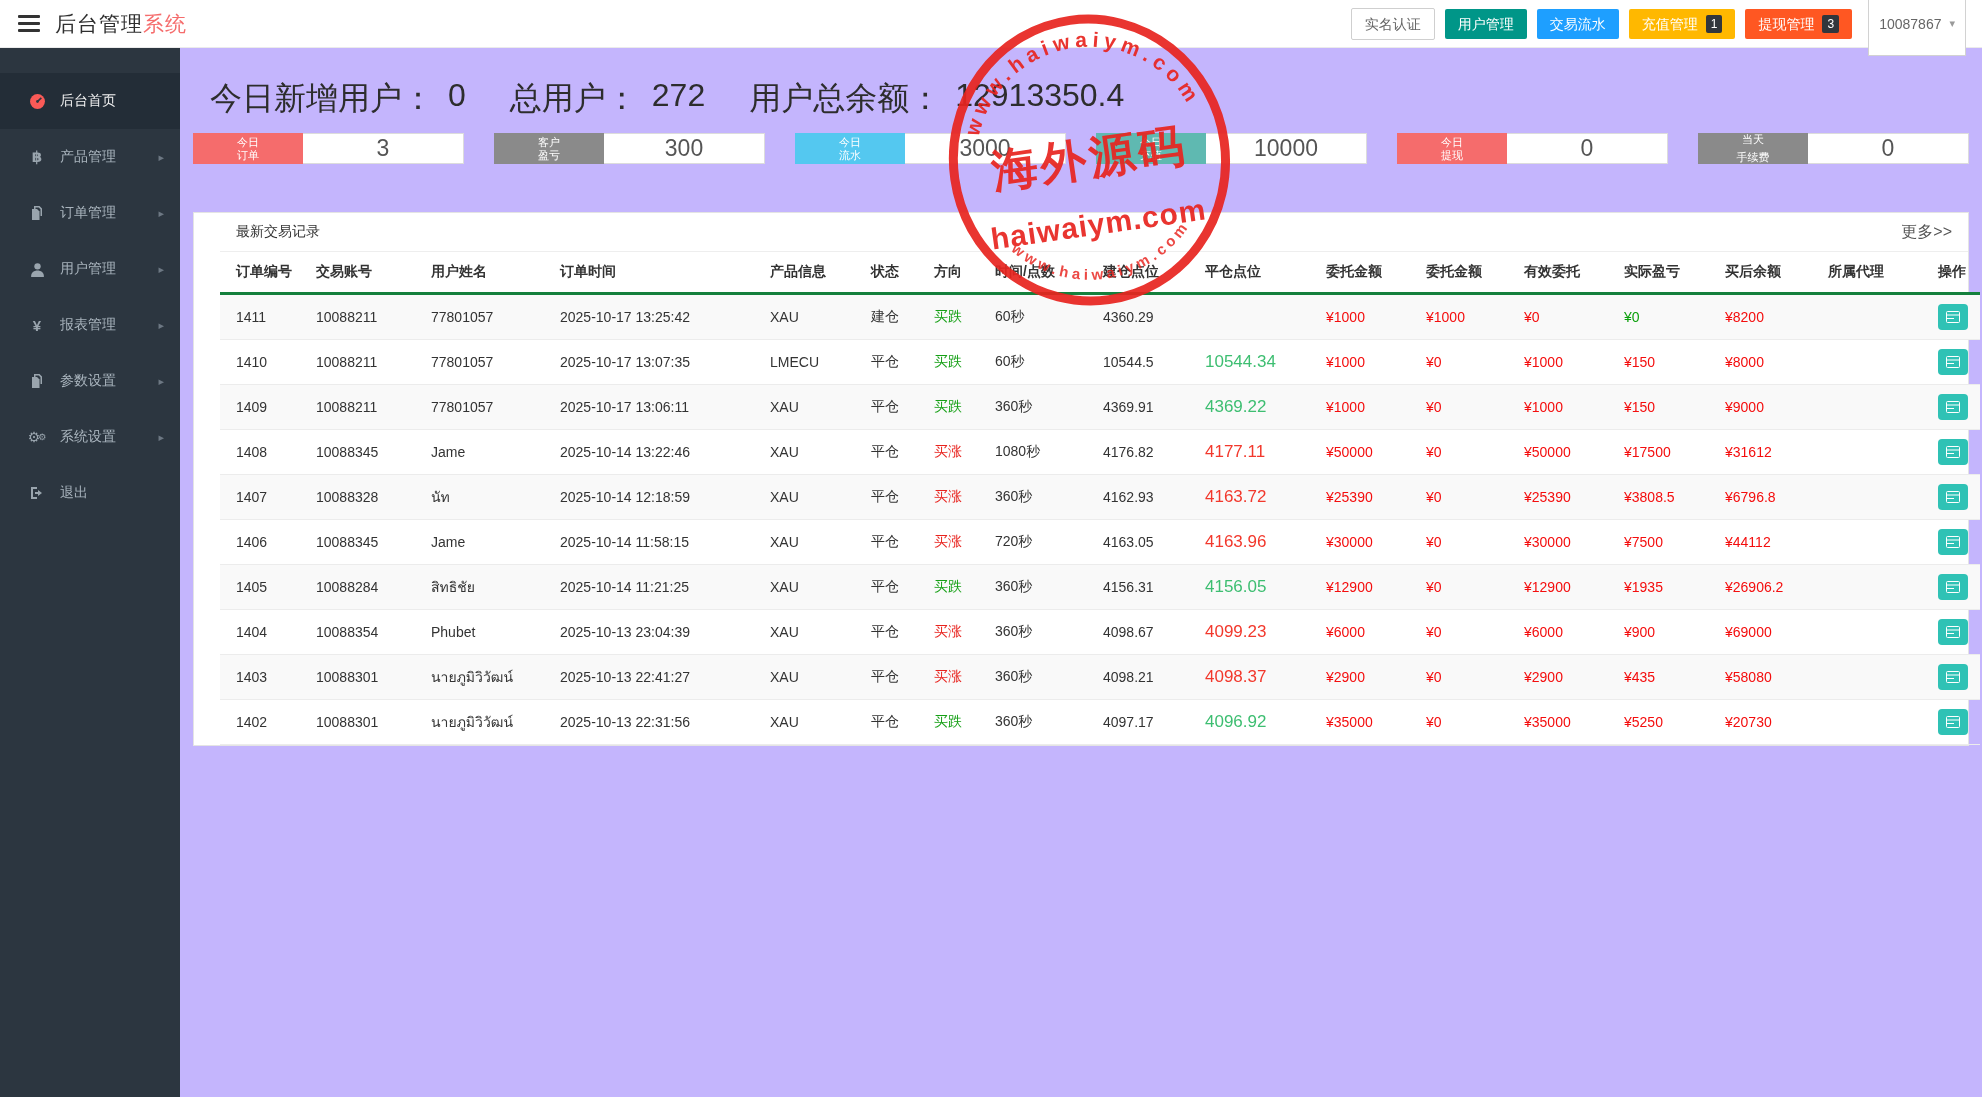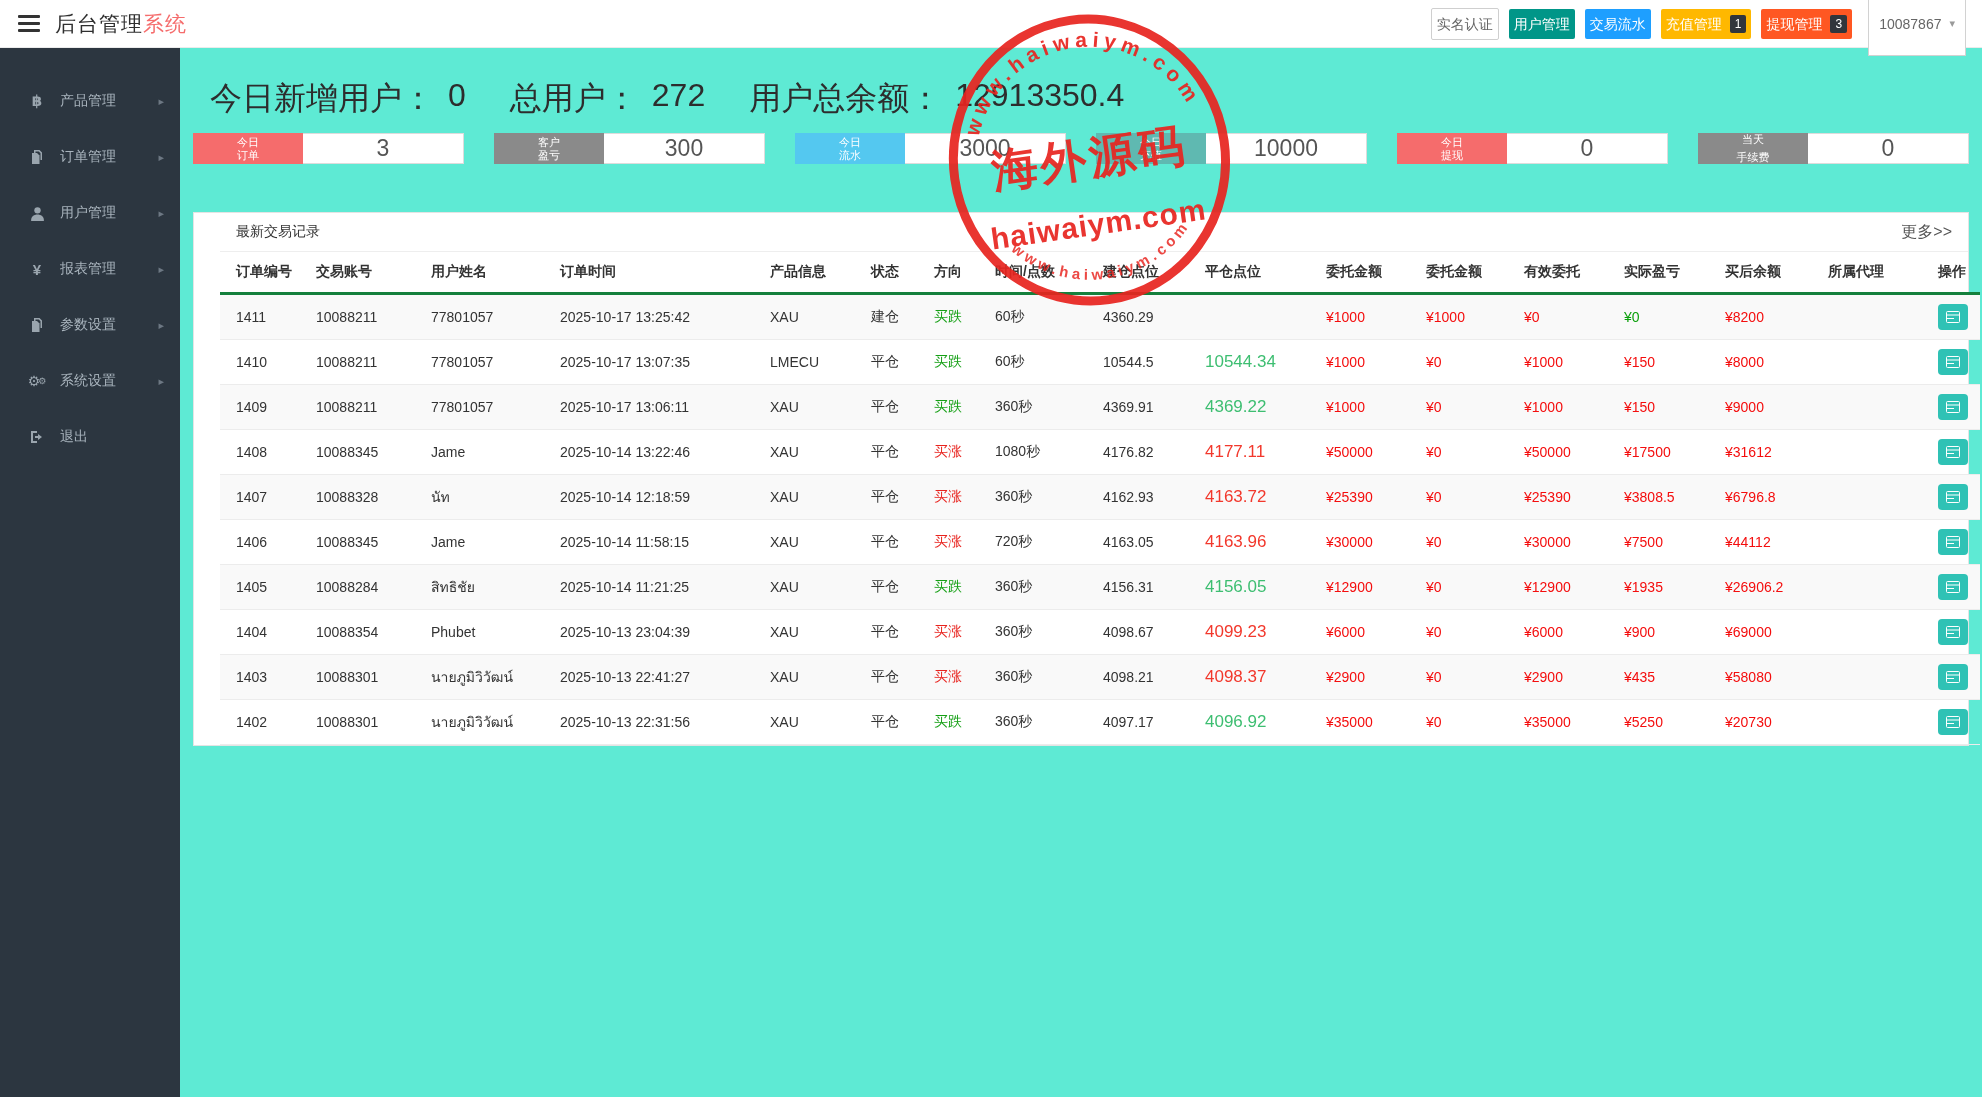--- a/index.html
+++ b/index.html
@@ -1,26 +1,26 @@
 <!DOCTYPE html>
 <html><head>
 <meta charset="utf-8">
 <style>
   html,body{margin:0;padding:0;background:#e9e9e9;}
   body{font-family:"Liberation Sans","DejaVu Sans",sans-serif;}
-  #screen{position:relative;width:1982px;height:1097px;background:#5eead4;overflow:hidden;}
+  #screen{position:relative;width:1982px;height:1097px;background:#c4b5fd;overflow:hidden;}
 
   
   .topbar{position:absolute;top:0;left:0;right:0;height:47px;background:#fff;border-bottom:1px solid #ebebeb;display:flex;align-items:center;z-index:10;}
   .hamburger{margin-left:18px;cursor:pointer;}
   .hamburger .bar{width:22px;height:3px;background:#333;margin:4px 0;border-radius:1px;}
   .brand{margin-left:15px;font-size:21px;color:#2e2e2e;letter-spacing:1px;}
   .brand .red{color:#f56c6c;}
   .topbar-right{margin-left:auto;display:flex;align-items:center;gap:10px;margin-right:16px;}
-  .hbtn{height:30px;line-height:30px;padding:0 5px;border-radius:2px;font-size:14px;color:#fff;display:flex;align-items:center;cursor:pointer;white-space:nowrap;}
+  .hbtn{height:30px;line-height:30px;padding:0 13px;border-radius:2px;font-size:14px;color:#fff;display:flex;align-items:center;cursor:pointer;white-space:nowrap;}
   .hbtn.plain{background:#fff;border:1px solid #cfcfcf;color:#666;}
   .hbtn.teal{background:#009688;}
   .hbtn.blue{background:#1e9fff;}
   .hbtn.yellow{background:#ffb800;}
   .hbtn.orange{background:#ff5722;}
   .hbadge{background:#31363c;color:#fff;font-size:12px;border-radius:2px;padding:0 5px;height:18px;line-height:18px;margin-left:8px;}
   .account{height:30px;border:1px solid #d2d2d2;border-radius:0;background:#fff;color:#666;font-size:14px;display:flex;align-items:center;padding:16px 10px;cursor:pointer;}
   .caret{margin-left:8px;color:#9a9a9a;font-size:11px;}
 
   
@@ -99,20 +99,30 @@
         </div>
       </div>
     <div class="account" style="margin-right:16px;">
       <span>10087867</span>
       <span class="caret">▾</span>
     </div>
   </header>
 
   <aside class="sidebar">
     <ul class="menu">
+        <li class="menu-item active">
+          <span class="mi-icon">
+            <svg width="17" height="17" viewBox="0 0 16 16">
+              <circle cx="8" cy="8" r="7" fill="currentColor"></circle>
+              <line x1="8" y1="8" x2="11.6" y2="4.6" stroke="#2c3640" stroke-width="1.6"></line>
+              <circle cx="8" cy="8" r="1.3" fill="#2c3640"></circle>
+            </svg>
+          </span>
+          <span class="mi-label">后台首页</span>
+        </li>
         <li class="menu-item">
           <span class="mi-icon">
             <span style="font-weight:bold;font-size:15px">฿</span>
           </span>
           <span class="mi-label">产品管理</span>
           <span class="mi-arrow">▸</span>
         </li>
         <li class="menu-item">
           <span class="mi-icon">
             <svg width="16" height="16" viewBox="0 0 16 16" fill="currentColor">

